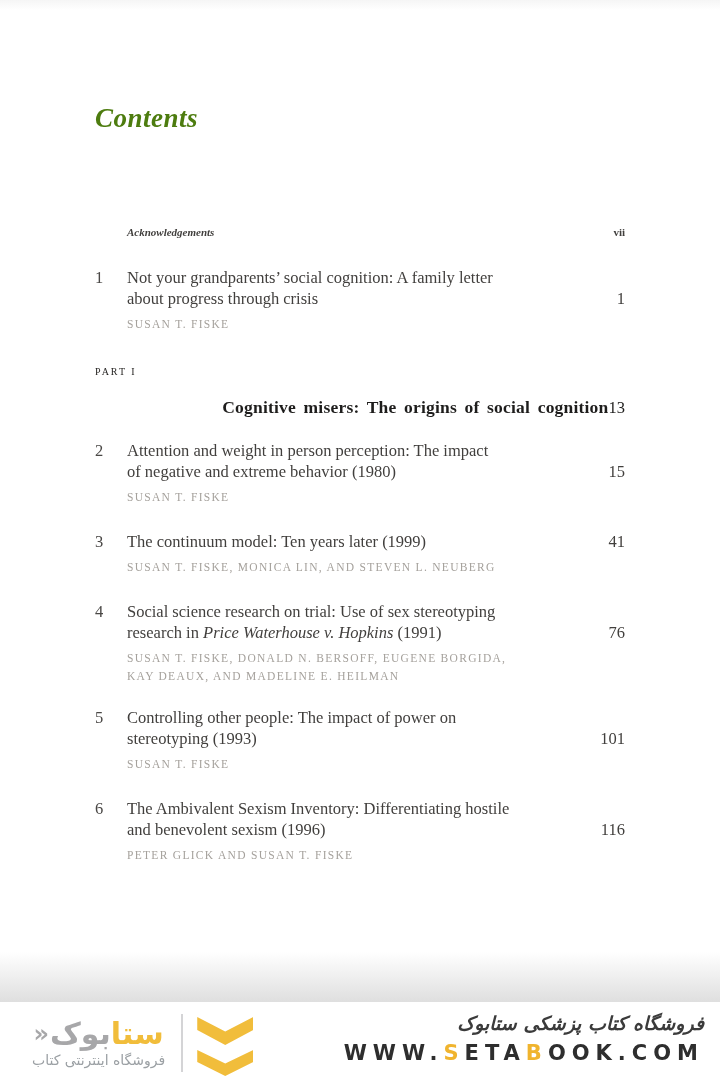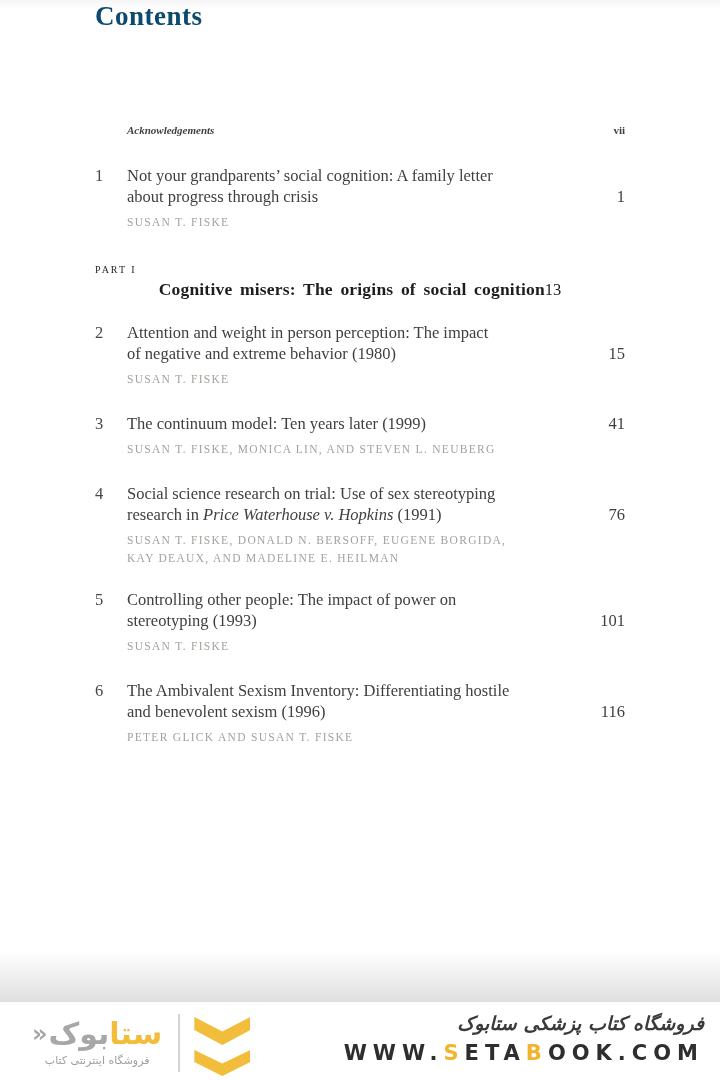--- a/index.html
+++ b/index.html
@@ -27,22 +27,23 @@
     position:absolute; left:0; right:0; top:0; height:10px;
     background:linear-gradient(to bottom, rgba(160,160,160,0.10), rgba(160,160,160,0));
     pointer-events:none;
   }
 
   .content {
     position:absolute; top:0; left:95px; right:95px;
   }
 
   h1.page-title {
+    margin-top:102px;
     font-size:27px; font-weight:700; letter-spacing:0.5px;
-    color:#0c4a6e; line-height:1.2;
+    color:#4d7c0f; line-height:1.2;font-style:italic;
   }
 
   .toc { color:#413f3d; }
 
   
   .front {
     display:grid; grid-template-columns:32px 392px 1fr;
     margin-top:88px;
     font-size:11px; line-height:20px;font-weight:bold;
   }
@@ -68,22 +69,22 @@
 
   .mt-ch  { margin-top:25px; }
   .mt-ch-sm { margin-top:22px; }
 
   
   .part { margin-top:33px; }
   .part-label {
     font-size:10px; letter-spacing:2px; color:#262422;
   }
   .part-row {
-    display:flex; justify-content:center; align-items:baseline;
-    margin-top:4px;
+    display:flex; justify-content:flex-end; align-items:baseline;
+    margin-top:20px;
   }
   .part-title {
     font-size:17.5px; font-weight:700; color:#1e1d1c;
     word-spacing:3px; letter-spacing:0.2px;
   }
   .part-row .pg { font-weight:400; font-size:16.5px; color:#1e1d1c; }
 
   .pg { color:#413f3d; }
 
   
@@ -100,21 +101,21 @@
   .wordmark {
     direction:rtl; unicode-bidi:isolate;
     display:flex; align-items:center;
     font-size:30px; font-weight:700; line-height:34px;
   }
   .wm-primary   { color:var(--gold); }
   .wm-secondary { color:var(--gray); }
   .wm-mark      { color:var(--gray); font-size:24px; font-weight:700; margin-right:1px; }
   .tagline {
     direction:rtl;
-    font-size:11px; color:#9ba0a4; margin-top:2px; line-height:15px;
+    font-size:14px; color:#9ba0a4; margin-top:2px; line-height:15px;
   }
   .logo-divider {
     width:2px; height:58px; background:#d4d4d6; margin:0 14px 0 16px;
   }
   .chevrons { display:flex; flex-direction:column; gap:5px; padding-top:8px; }
   .chevron {
     width:56px; height:28px; background:var(--gold);
     clip-path:polygon(0 0, 50% 52%, 100% 0, 100% 46%, 50% 100%, 0 46%);
   }
   .chevron.small { height:26px; }

